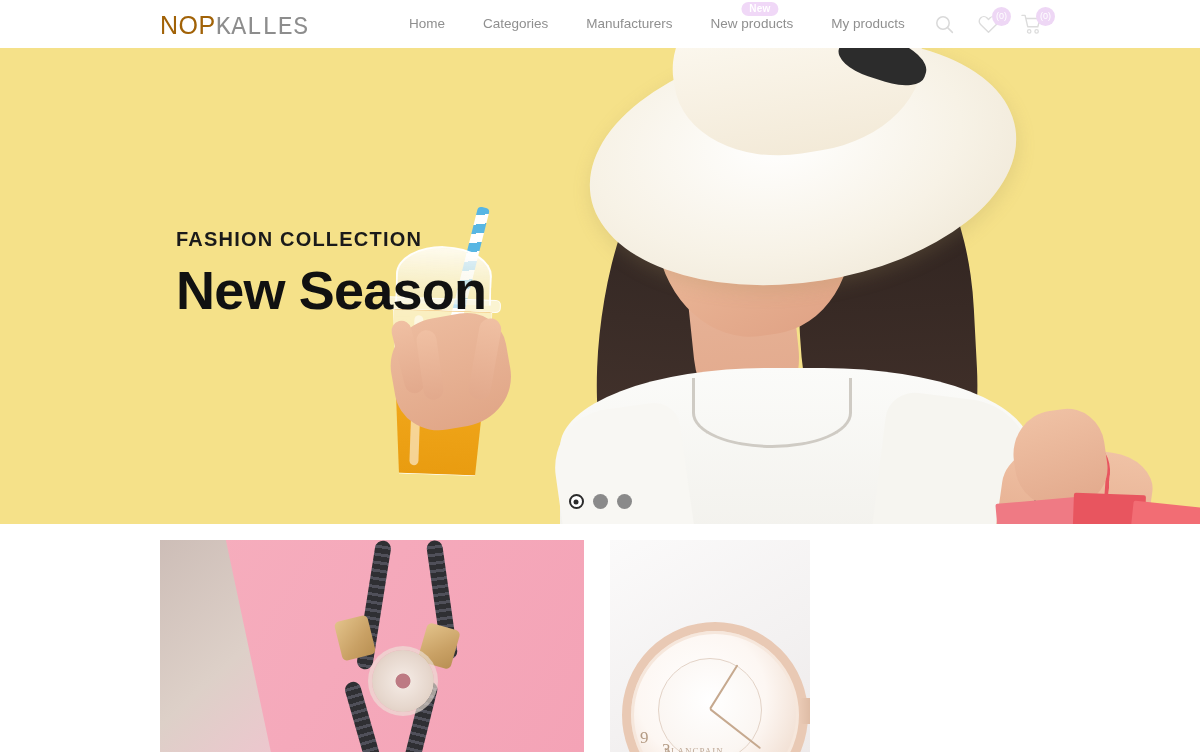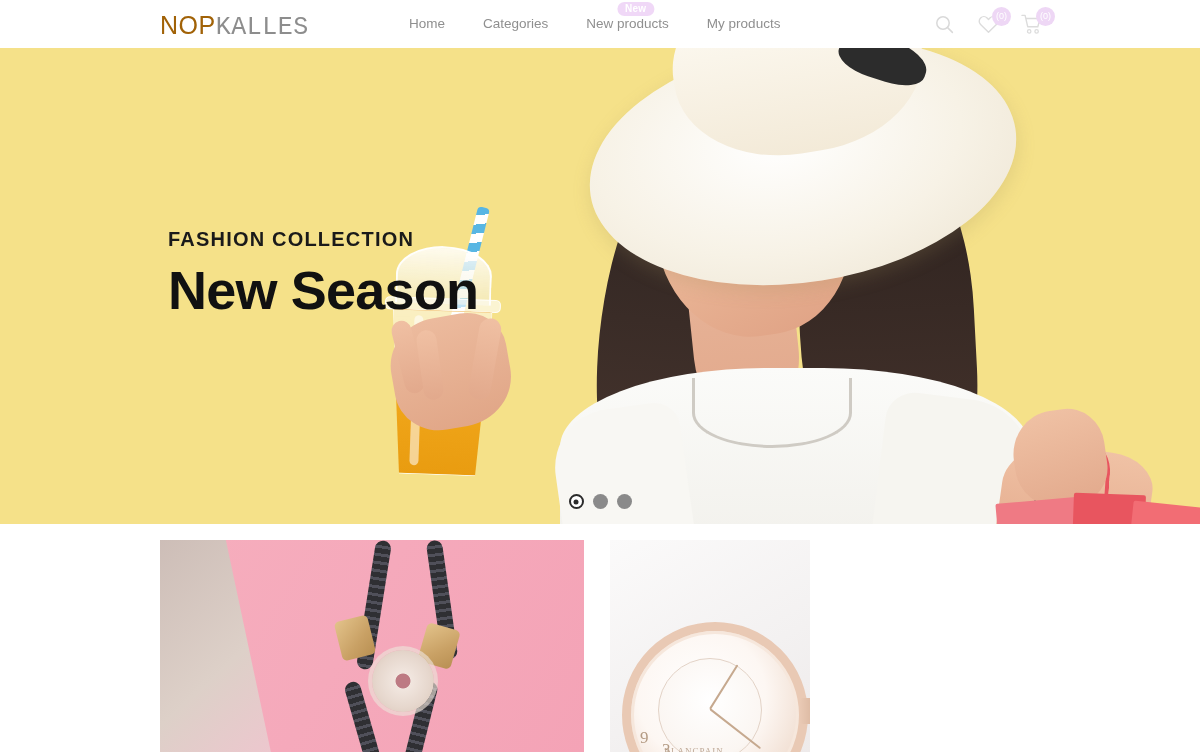--- a/index.html
+++ b/index.html
@@ -312,21 +312,21 @@
     border-bottom: none;
     border-radius: 50% 50% 0 0;
     background: transparent;
   }
   .handle1 { left: 1032px; top: 398px; width: 44px; height: 62px; transform: rotate(-6deg); }
   .handle2 { left: 1070px; top: 396px; width: 40px; height: 58px; border-color: #e8555f; transform: rotate(4deg); }
 
   
   .hero-caption {
     position: absolute;
-    left: 168px;
+    left: 176px;
     top: 180px;
     z-index: 6;
   }
   .hero-sub {
     font-size: 20px;
     font-weight: bold;
     color: #1a1a1a;
     letter-spacing: 1.2px;
     margin-bottom: 8px;
   }
@@ -553,20 +553,23 @@
   <div class="logo">
     <span class="nop">NOP</span><span class="kalles">KALLES</span>
   </div>
 
   <nav class="mainnav">
     <div class="navitem">
       <span>Home</span>
     </div>
     <div class="navitem">
       <span>Categories</span>
+    </div>
+    <div class="navitem">
+      <span>Manufacturers</span>
     </div>
     <div class="navitem">
       <span class="nav-badge">New</span>
       <span>New products</span>
     </div>
     <div class="navitem">
       <span>My products</span>
     </div>
   </nav>
 

